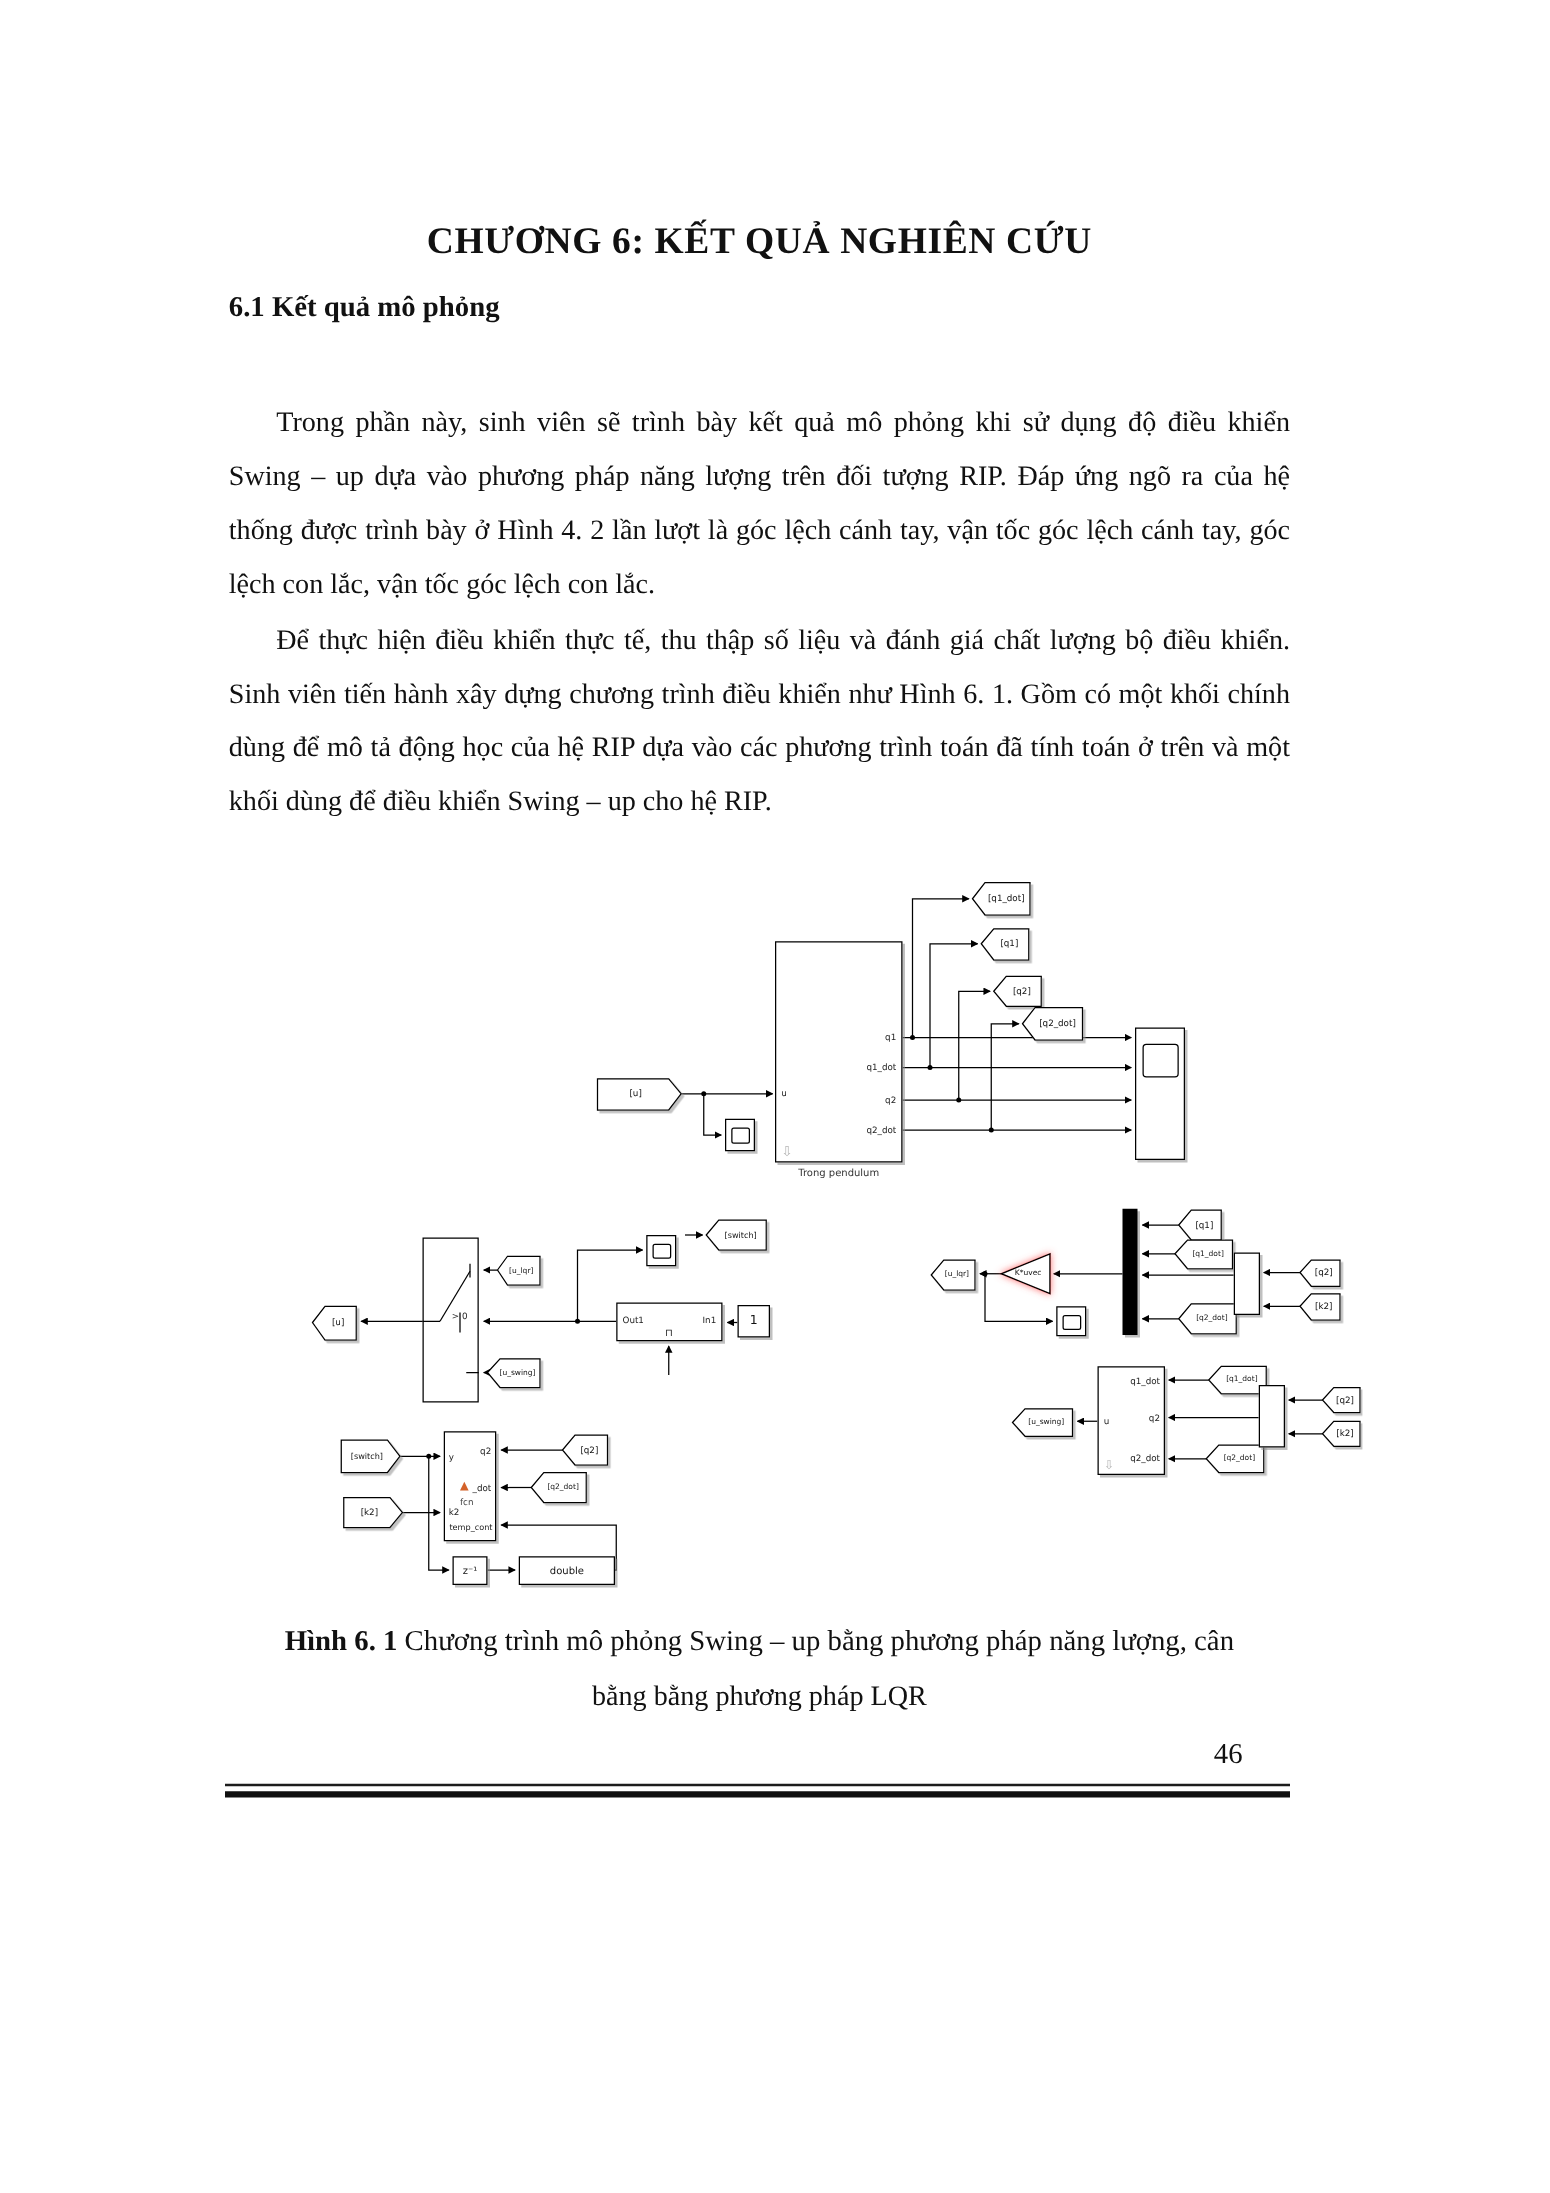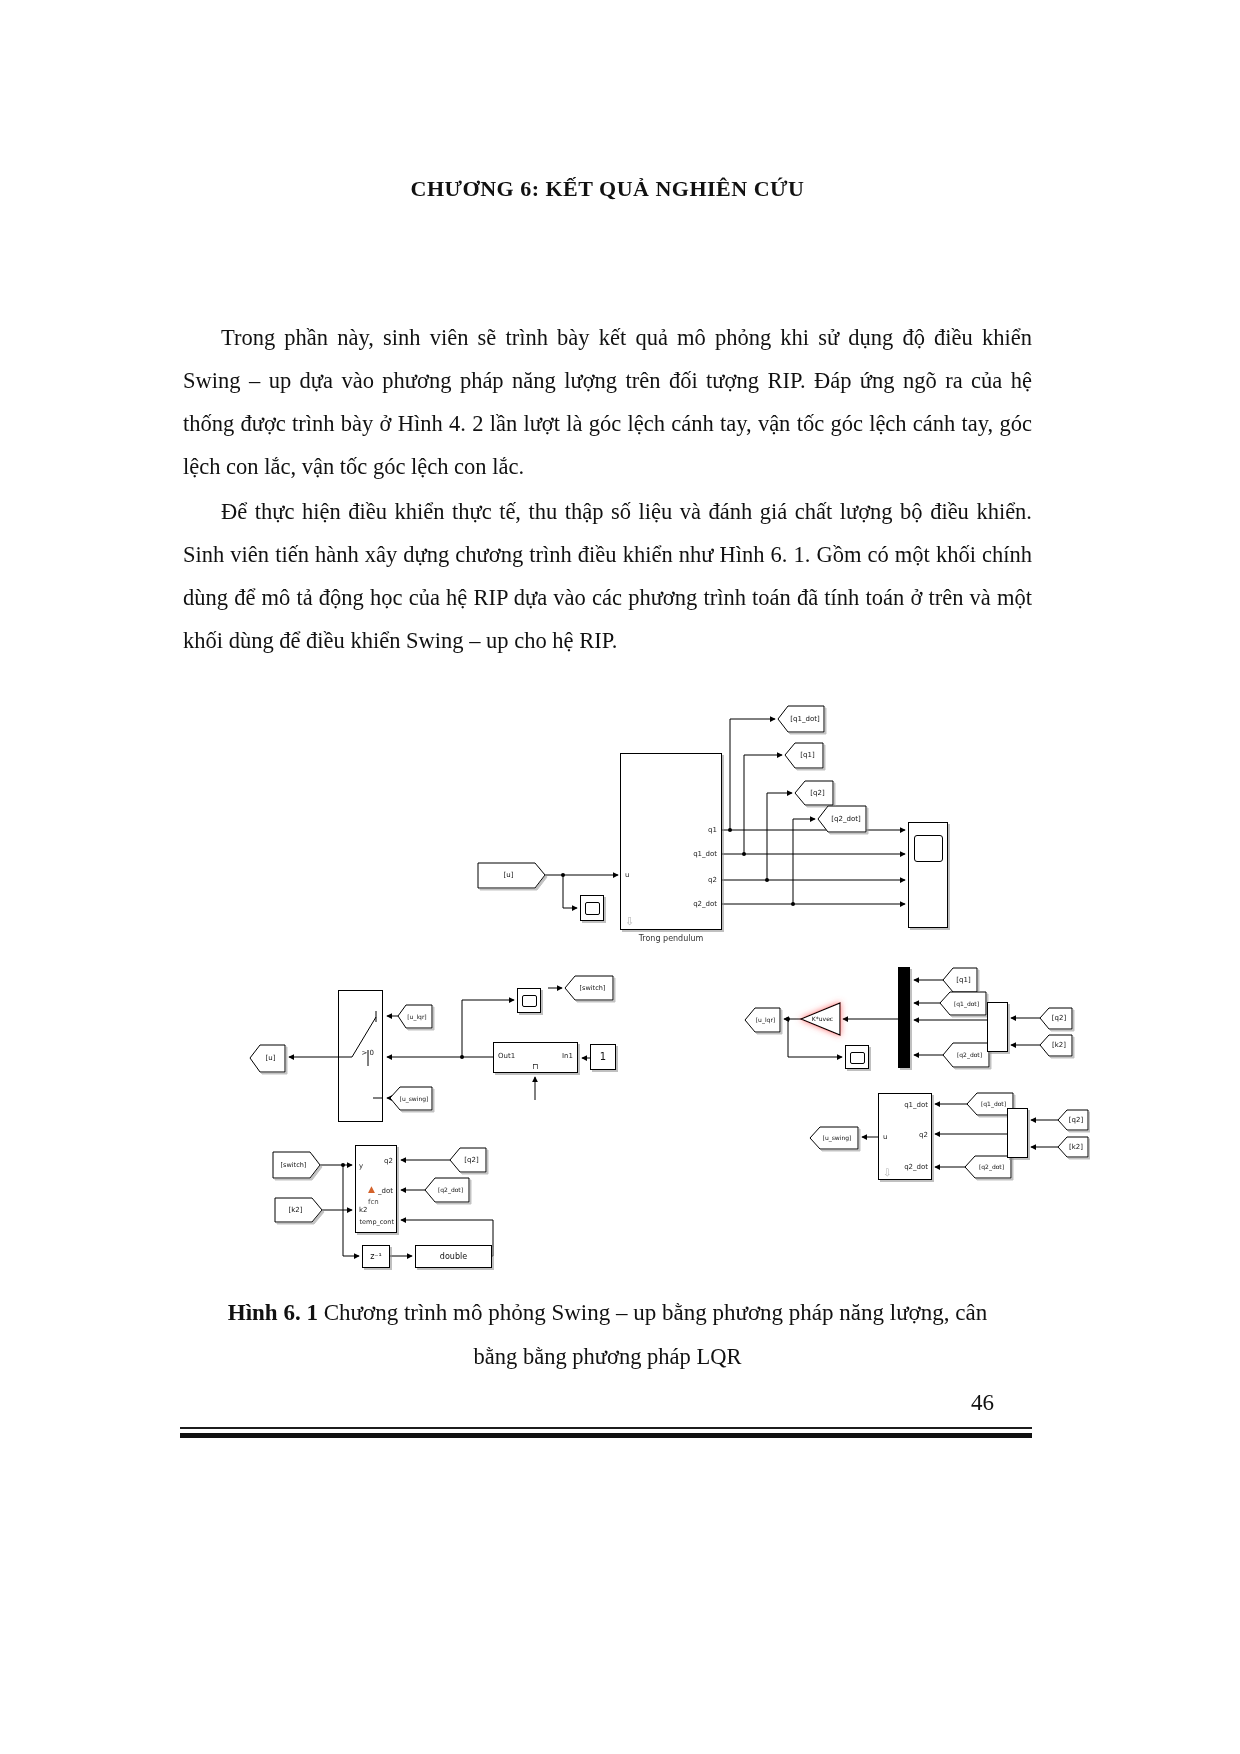--- a/index.html
+++ b/index.html
@@ -1,20 +1,20 @@
 <!DOCTYPE html>
 <html><head>
 <meta charset="utf-8">
 <style>
   html,body{margin:0;padding:0;background:#ffffff;}
   #page{position:relative;width:1240px;height:1754px;background:#fff;overflow:hidden;
         font-family:"Liberation Serif", serif;color:#111;}
   .abs{position:absolute;}
   
-  #title{left:183px;top:176px;width:849px;text-align:center;font-size:22px;font-weight:bold;letter-spacing:.5px;}
+  #title{left:183px;top:176px;width:849px;text-align:center;font-size:30px;font-weight:bold;letter-spacing:.5px;}
   #h1{left:183px;top:233px;width:849px;font-size:23px;font-weight:bold;}
   #h2{left:183px;top:279px;width:849px;font-size:23px;font-weight:bold;}
   .para{left:183px;width:849px;font-size:22.5px;line-height:43px;text-align:justify;text-indent:38px;}
   #p1{top:316px;} #p2{top:490px;}
   #cap1{left:183px;top:1300px;width:849px;text-align:center;font-size:23px;}
   #cap2{left:183px;top:1344px;width:849px;text-align:center;font-size:22.5px;}
   .b{font-weight:bold;}
   #pgnum{left:812px;top:1390px;width:182px;text-align:right;font-size:23px;}
   #rule{left:180px;top:1427px;width:852px;height:4px;border-top:2px solid #1c1c1c;border-bottom:5px solid #101010;}
   
@@ -29,20 +29,21 @@
   .blklabel{position:absolute;font-size:8px;color:#333;text-align:center;white-space:nowrap;}
   .icon-gray{color:#b5b5b5;}
   .muxbar{position:absolute;background:#000;box-shadow:2px 2px 0 rgba(140,140,140,.55);}
 </style>
 </head>
 <body>
 
 <div id="page">
 
   <div id="title" class="abs">CHƯƠNG 6: KẾT QUẢ NGHIÊN CỨU</div>
+  <div id="h1" class="abs">6.1 Kết quả mô phỏng</div>
   <div id="p1" class="abs para">Trong phần này, sinh viên sẽ trình bày kết quả mô phỏng khi sử dụng độ điều khiển Swing – up dựa vào phương pháp năng lượng trên đối tượng RIP. Đáp ứng ngõ ra của hệ thống được trình bày ở Hình 4. 2 lần lượt là góc lệch cánh tay, vận tốc góc lệch cánh tay, góc lệch con lắc, vận tốc góc lệch con lắc.</div>
   <div id="p2" class="abs para">Để thực hiện điều khiển thực tế, thu thập số liệu và đánh giá chất lượng bộ điều khiển. Sinh viên tiến hành xây dựng chương trình điều khiển như Hình 6. 1. Gồm có một khối chính dùng để mô tả động học của hệ RIP dựa vào các phương trình toán đã tính toán ở trên và một khối dùng để điều khiển Swing – up cho hệ RIP.</div>
 
   <div id="fig" class="abs">
 
     <svg id="wires" viewBox="0 0 860 600" xmlns="http://www.w3.org/2000/svg">
       <defs>
         <marker id="ah" viewBox="0 0 8 8" refX="7" refY="4" markerWidth="6" markerHeight="6" orient="auto-start-reverse">
           <path d="M0,0 L8,4 L0,8 z" fill="#000"></path>
         </marker>

